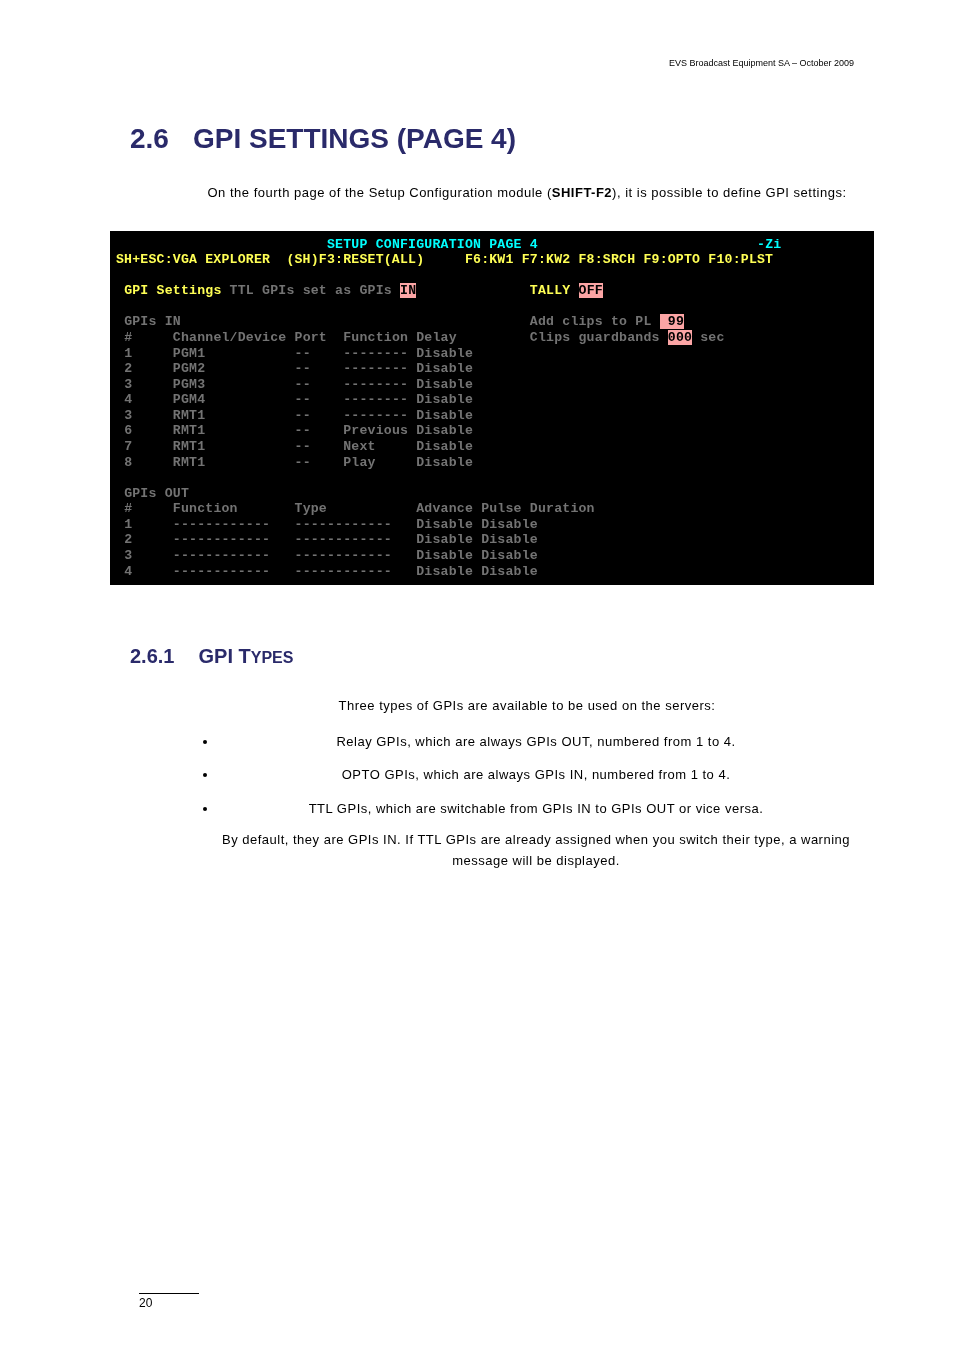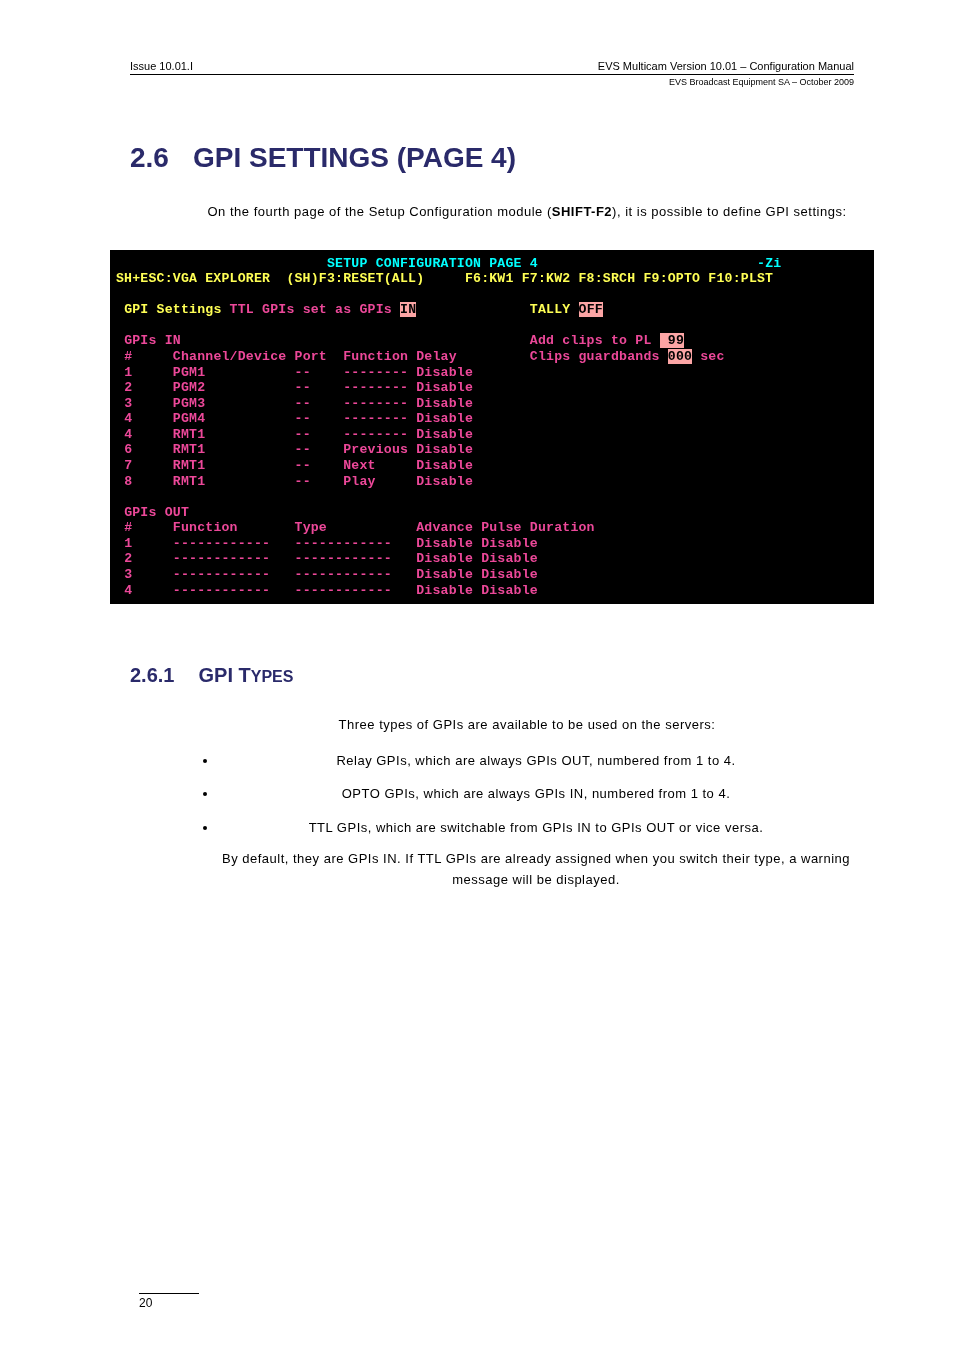--- a/index.html
+++ b/index.html
@@ -56,21 +56,21 @@
     font-family: "Courier New", Courier, monospace;
     font-size: 13.2px;
     line-height: 1.18;
     font-weight: bold;
     color: #fff;
     letter-spacing: 0.2px;
     white-space: pre;
   }
   .t-cyan    { color: #00ffff; }
   .t-yellow  { color: #ffff55; }
-  .t-white   { color: #ec4899; }
+  .t-white   { color: #737373; }
   .t-invcy   { background: #fca5a5; color: #000; }
   .sub-title {
     margin-top: 60px;
     font-size: 20px;
     font-weight: bold;
     color: #2a2a6a;
     display: flex;
     gap: 24px;
   }
   .sub-title .st-main { font-variant: normal; }
@@ -98,26 +98,20 @@
     border-top: 1px solid #000;
     width: 60px;
     padding-top: 2px;
   }
 </style>
 </head>
 <body>
 
 <div class="page">
 
-  <div class="header">
-    <div>Issue 10.01.I</div>
-    <div class="header-right">
-      <div>EVS Multicam Version 10.01 – Configuration Manual</div>
-    </div>
-  </div>
   <div class="header-sub">EVS Broadcast Equipment SA – October 2009</div>
 
   <div class="section-title">
     <span>2.6</span>
     <span>GPI SETTINGS (PAGE 4)</span>
   </div>
 
   <div class="section-body">
     <span>On the fourth page of the Setup Configuration module (</span><span class="shortcut">SHIFT-F2</span><span>), it is possible to define GPI settings:</span>
   </div>
@@ -126,21 +120,21 @@
 <span class="t-yellow">SH+ESC:VGA EXPLORER  (SH)F3:RESET(ALL)</span><span class="t-yellow">     </span><span class="t-yellow">F6:KW1 F7:KW2 F8:SRCH F9:OPTO F10:PLST</span>
 
  <span class="t-yellow">GPI Settings</span><span class="t-white"> TTL GPIs set as GPIs </span><span class="t-invcy">IN</span>              <span class="t-yellow">TALLY </span><span class="t-invcy">OFF</span>
 
  <span class="t-white">GPIs IN</span>                                           <span class="t-white">Add clips to PL </span><span class="t-invcy"> 99</span>
  <span class="t-white">#     Channel/Device Port  Function Delay</span>         <span class="t-white">Clips guardbands </span><span class="t-invcy">000</span><span class="t-white"> sec</span>
  <span class="t-white">1     PGM1           --    -------- Disable</span>
  <span class="t-white">2     PGM2           --    -------- Disable</span>
  <span class="t-white">3     PGM3           --    -------- Disable</span>
  <span class="t-white">4     PGM4           --    -------- Disable</span>
- <span class="t-white">4     RMT1           --    -------- Disable</span>
+ <span class="t-white">3     RMT1           --    -------- Disable</span>
  <span class="t-white">6     RMT1           --    Previous Disable</span>
  <span class="t-white">7     RMT1           --    Next     Disable</span>
  <span class="t-white">8     RMT1           --    Play     Disable</span>
 
  <span class="t-white">GPIs OUT</span>
  <span class="t-white">#     Function       Type           Advance Pulse Duration</span>
  <span class="t-white">1     ------------   ------------   Disable Disable</span>
  <span class="t-white">2     ------------   ------------   Disable Disable</span>
  <span class="t-white">3     ------------   ------------   Disable Disable</span>
  <span class="t-white">4     ------------   ------------   Disable Disable</span>

